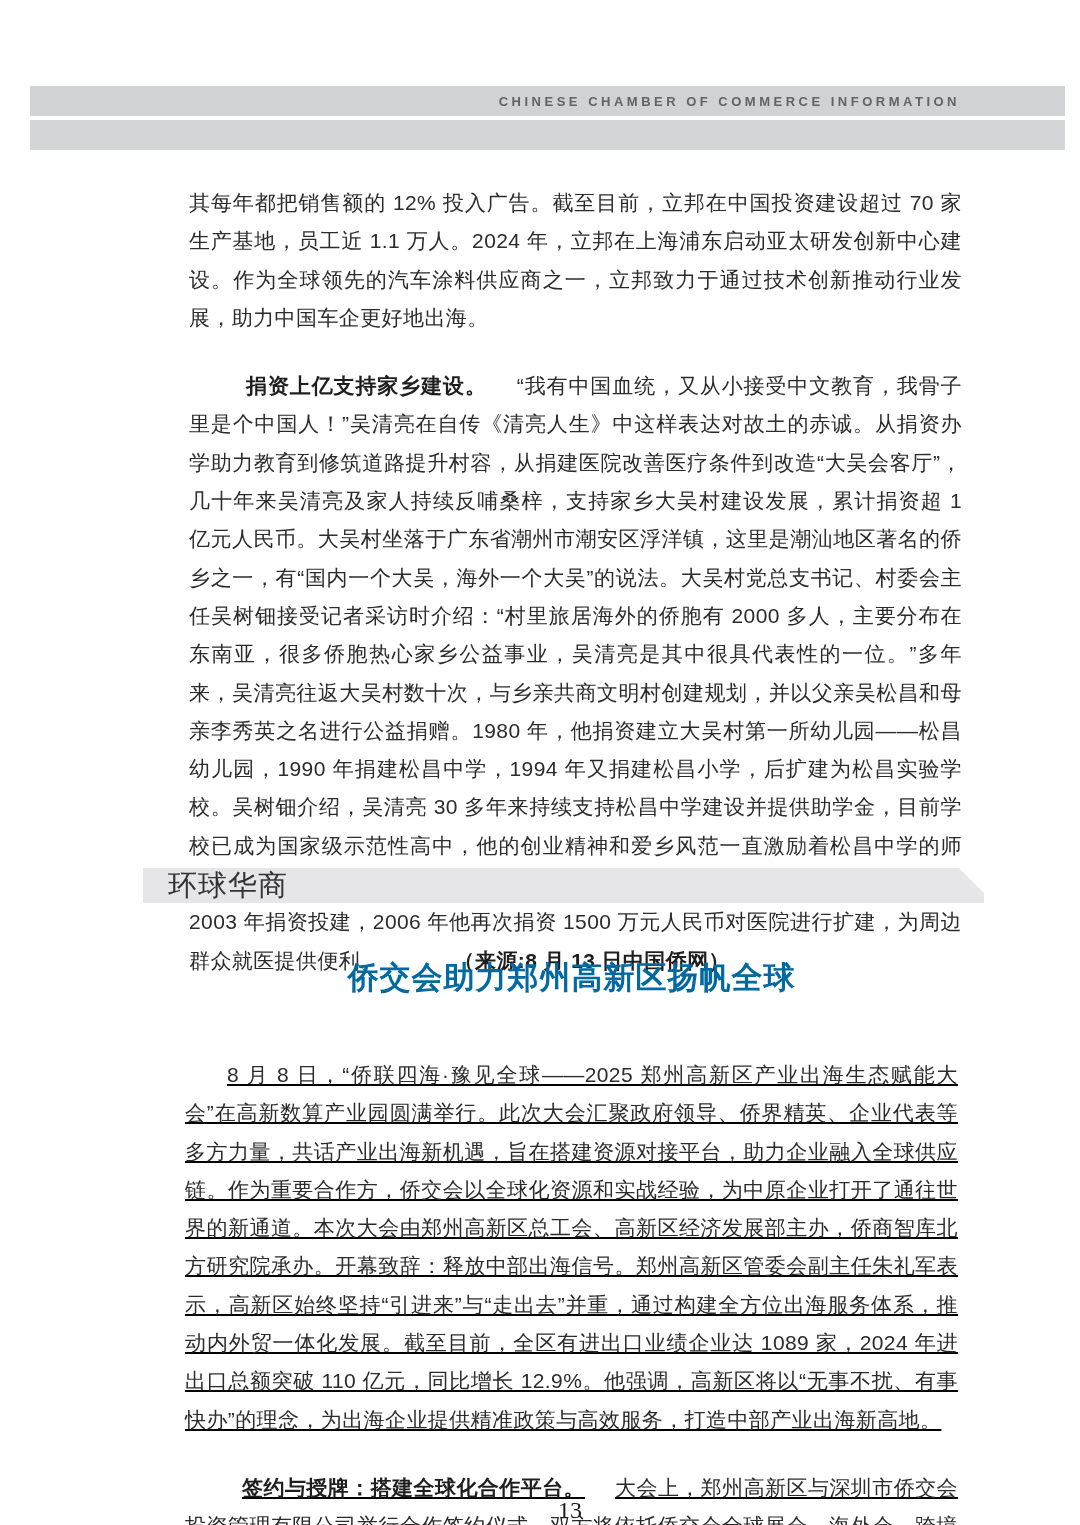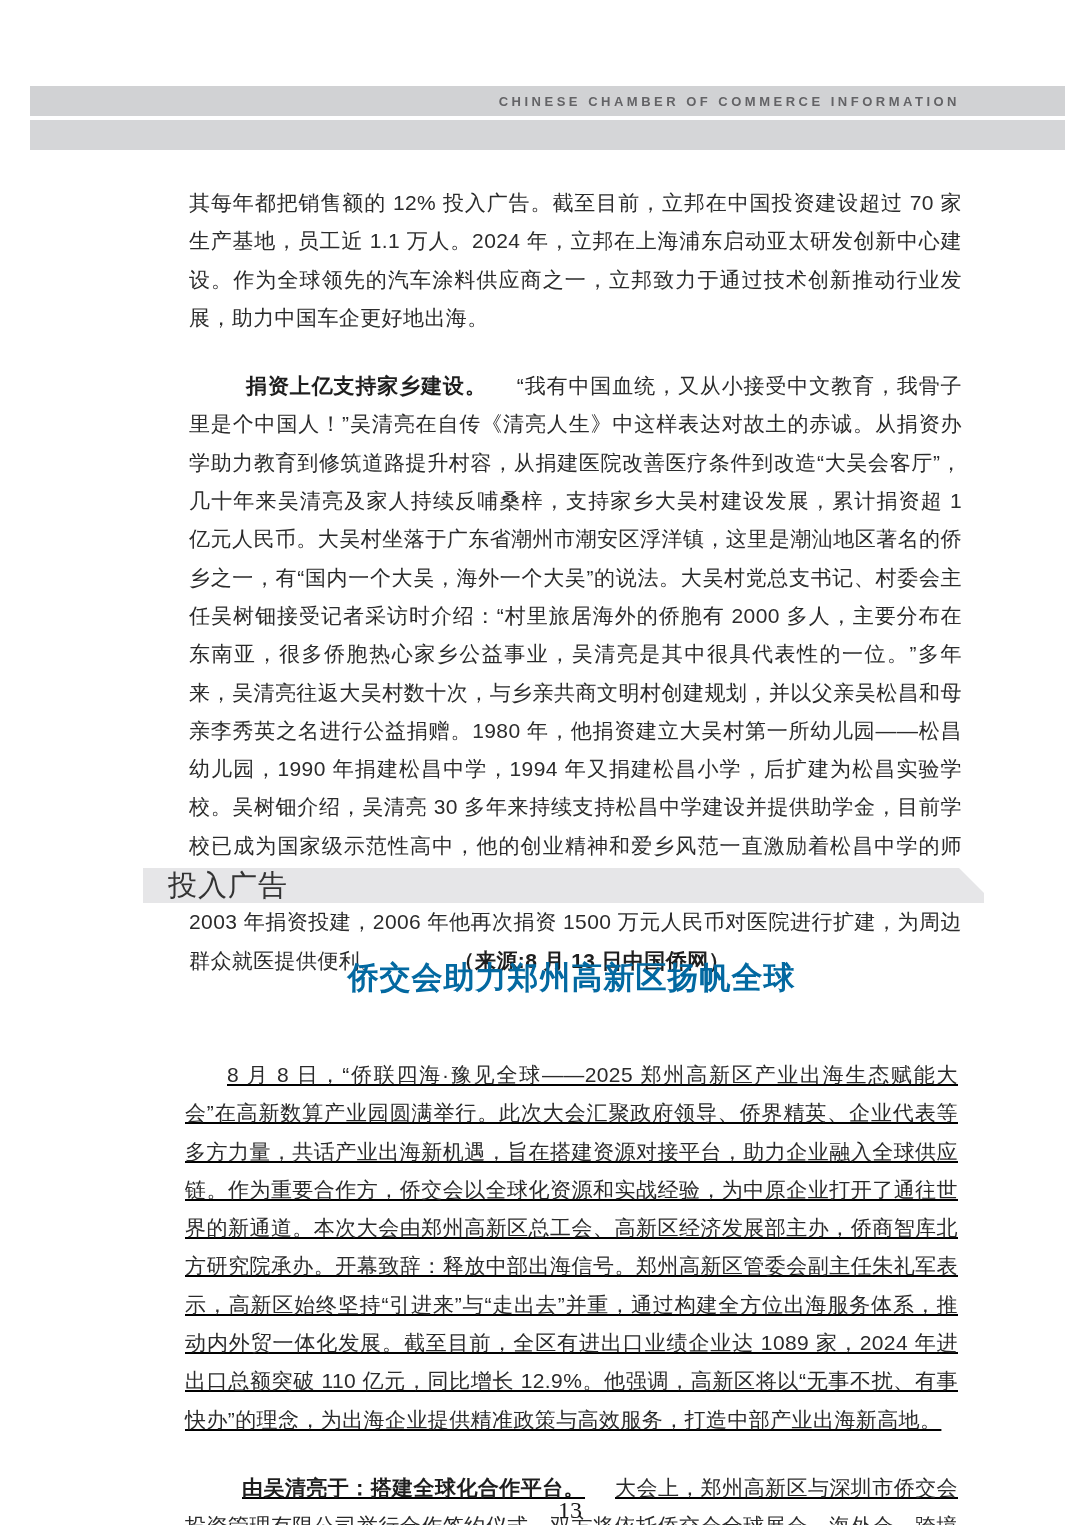--- a/index.html
+++ b/index.html
@@ -125,28 +125,28 @@
   <div class="banner-thin"></div>
 
   <div class="content">
 
     <section class="article-1">
       <p class="para">其每年都把销售额的 12% 投入广告。截至目前，立邦在中国投资建设超过 70 家生产基地，员工近 1.1 万人。2024 年，立邦在上海浦东启动亚太研发创新中心建设。作为全球领先的汽车涂料供应商之一，立邦致力于通过技术创新推动行业发展，助力中国车企更好地出海。</p>
       <p class="para indent"><strong>捐资上亿支持家乡建设。</strong><span>“我有中国血统，又从小接受中文教育，我骨子里是个中国人！”吴清亮在自传《清亮人生》中这样表达对故土的赤诚。从捐资办学助力教育到修筑道路提升村容，从捐建医院改善医疗条件到改造“大吴会客厅”，几十年来吴清亮及家人持续反哺桑梓，支持家乡大吴村建设发展，累计捐资超 1 亿元人民币。大吴村坐落于广东省潮州市潮安区浮洋镇，这里是潮汕地区著名的侨乡之一，有“国内一个大吴，海外一个大吴”的说法。大吴村党总支书记、村委会主任吴树钿接受记者采访时介绍：“村里旅居海外的侨胞有 2000 多人，主要分布在东南亚，很多侨胞热心家乡公益事业，吴清亮是其中很具代表性的一位。”多年来，吴清亮往返大吴村数十次，与乡亲共商文明村创建规划，并以父亲吴松昌和母亲李秀英之名进行公益捐赠。1980 年，他捐资建立大吴村第一所幼儿园——松昌幼儿园，1990 年捐建松昌中学，1994 年又捐建松昌小学，后扩建为松昌实验学校。吴树钿介绍，吴清亮 30 多年来持续支持松昌中学建设并提供助学金，目前学校已成为国家级示范性高中，他的创业精神和爱乡风范一直激励着松昌中学的师生。与松昌中学隔路相望的秀英医院（后更名为浮洋中心卫生院），由吴清亮于 2003 年捐资投建，2006 年他再次捐资 1500 万元人民币对医院进行扩建，为周边群众就医提供便利。</span><strong class="source">（来源:8 月 13 日中国侨网）</strong></p>
     </section>
 
     <div class="section-bar">
-      <span class="section-label">投入广告</span>
+      <span class="section-label">环球华商</span>
     </div>
 
     <h1 class="article-title">侨交会助力郑州高新区扬帆全球</h1>
 
     <section class="article-2">
       <p class="para indent">8 月 8 日，“侨联四海·豫见全球——2025 郑州高新区产业出海生态赋能大会”在高新数算产业园圆满举行。此次大会汇聚政府领导、侨界精英、企业代表等多方力量，共话产业出海新机遇，旨在搭建资源对接平台，助力企业融入全球供应链。作为重要合作方，侨交会以全球化资源和实战经验，为中原企业打开了通往世界的新通道。本次大会由郑州高新区总工会、高新区经济发展部主办，侨商智库北方研究院承办。开幕致辞：释放中部出海信号。郑州高新区管委会副主任朱礼军表示，高新区始终坚持“引进来”与“走出去”并重，通过构建全方位出海服务体系，推动内外贸一体化发展。截至目前，全区有进出口业绩企业达 1089 家，2024 年进出口总额突破 110 亿元，同比增长 12.9%。他强调，高新区将以“无事不扰、有事快办”的理念，为出海企业提供精准政策与高效服务，打造中部产业出海新高地。</p>
-      <p class="para indent"><strong>由吴清亮于：搭建全球化合作平台。</strong><span>大会上，郑州高新区与深圳市侨交会投资管理有限公司举行合作签约仪式。双方将依托侨交会全球展会、海外仓、跨境贸易等资源，全面</span></p>
+      <p class="para indent"><strong>签约与授牌：搭建全球化合作平台。</strong><span>大会上，郑州高新区与深圳市侨交会投资管理有限公司举行合作签约仪式。双方将依托侨交会全球展会、海外仓、跨境贸易等资源，全面</span></p>
     </section>
 
   </div>
 
   <footer class="page-footer">
     <span class="page-number">13</span>
   </footer>
 
 </div>
 

